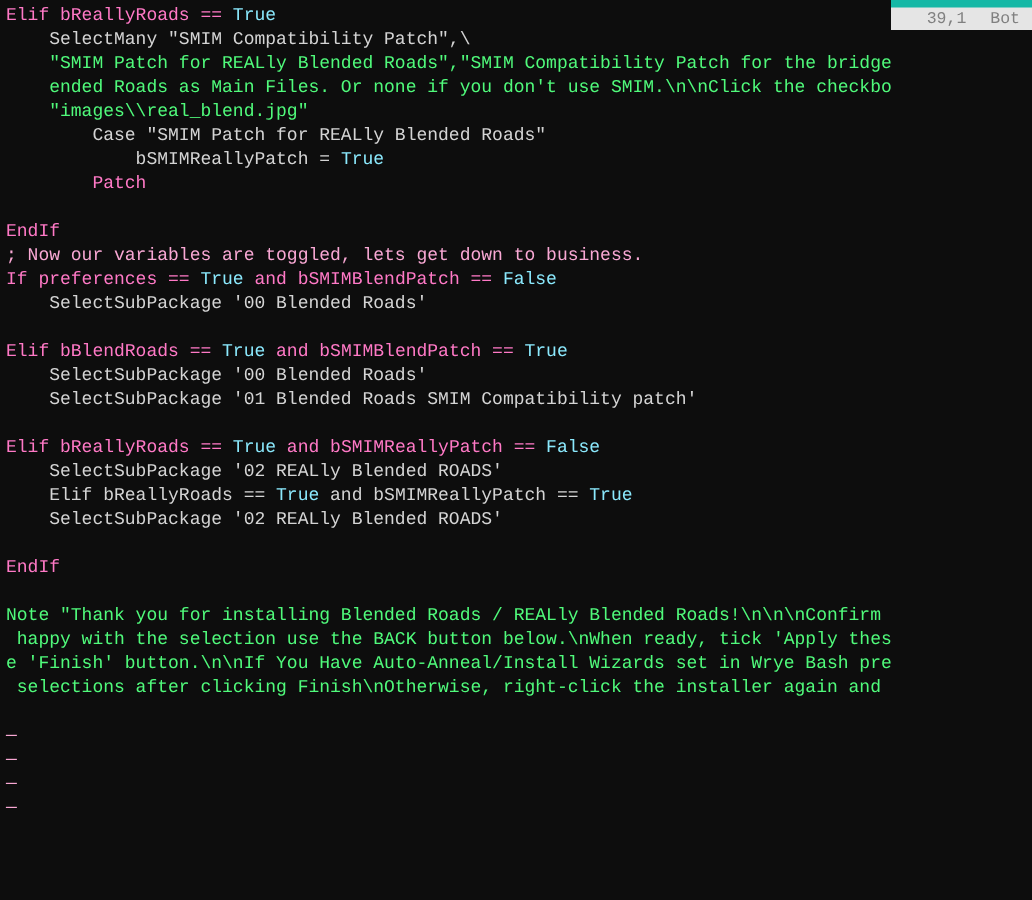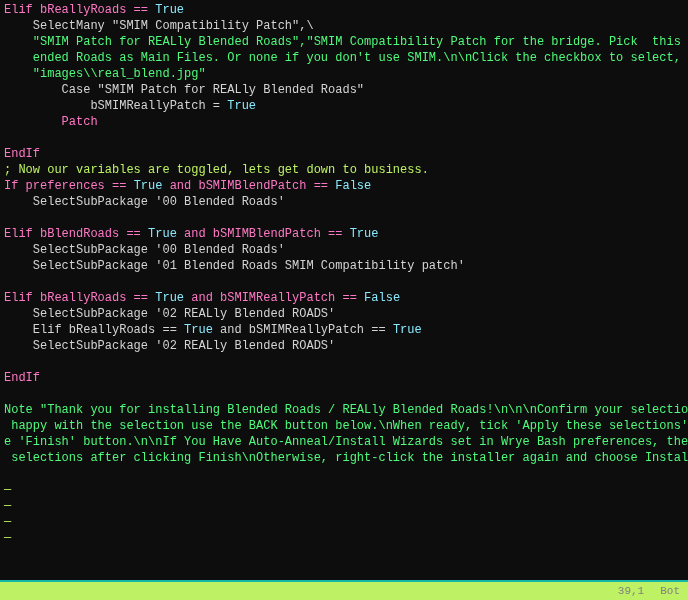--- a/index.html
+++ b/index.html
@@ -14,21 +14,21 @@
       background-color: #0d0d0d;
       font-family: 'Courier New', Courier, monospace;
       font-size: 12px;
       overflow: hidden;
     }
 
     #editor-container {
       width: 100%;
       height: 100%;
       display: flex;
-      flex-direction: column;
+      flex-direction: row;
     }
 
     #code-area {
       flex: 1;
       background-color: #0d0d0d;
       color: #d4d4d4;
       overflow: hidden;
       padding: 2px 0;
       line-height: 16px;
     }
@@ -42,33 +42,33 @@
 
     .line-content {
       flex: 1;
       white-space: pre;
     }
 
     
     .kw { color: #ff79c6; } 
     .kw-blue { color: #8be9fd; }
     .string-green { color: #50fa7b; }
-    .comment { color: #bef264; }
+    .comment { color: #f9a8d4; }
     .normal { color: #d4d4d4; }
 
     #status-bar {
       height: 20px;
-      background-color: #bef264;
+      background-color: #e5e5e5;
       display: flex;
       align-items: center;
       justify-content: flex-end;
       padding: 0 8px;
       color: #808080;
       font-size: 11px;
-      border-top: 2px solid #14b8a6;
+      border-top: 5px solid #14b8a6;
     }
 
     .status-item {
       margin-left: 16px;
     }
   </style>
 </head>
 <body>
 
 <div id="editor-container">

